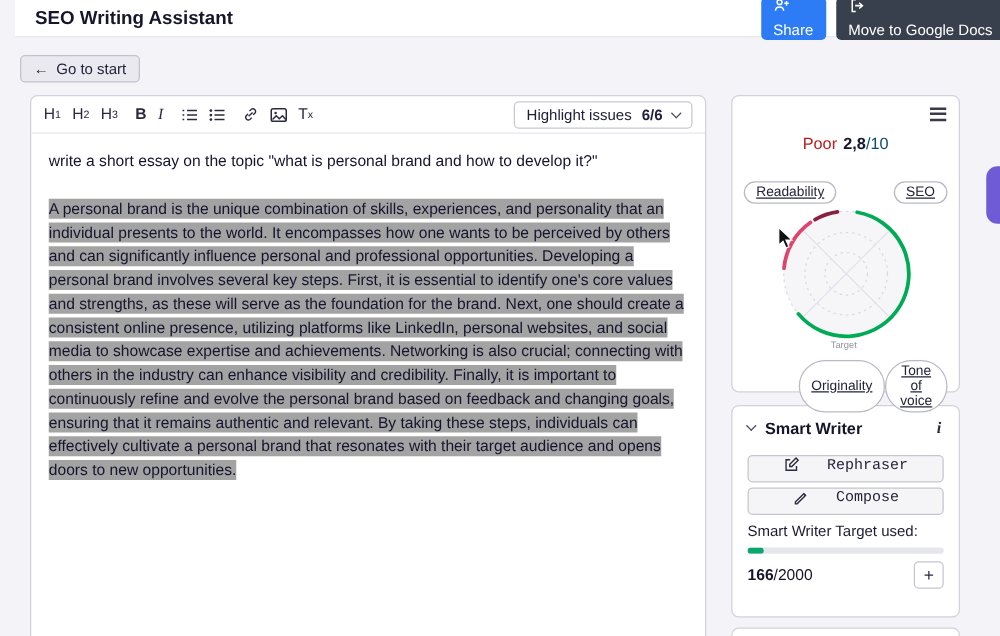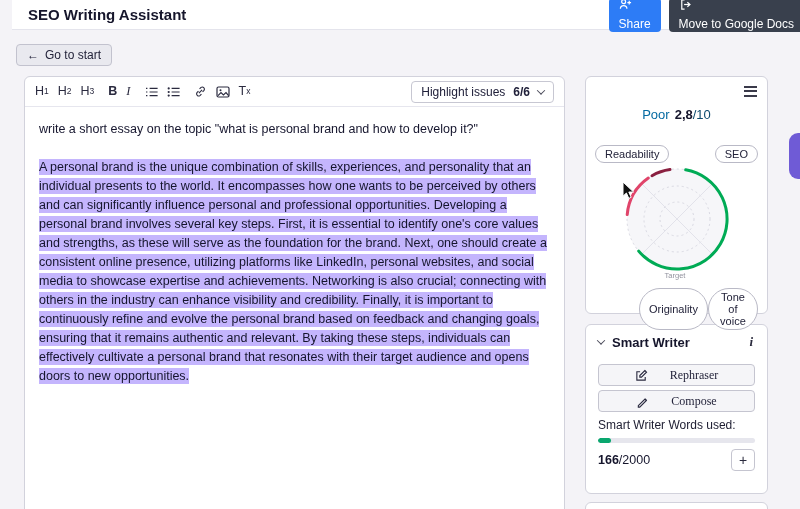--- a/index.html
+++ b/index.html
@@ -57,53 +57,53 @@
     font-size:12px; color:#20203a; cursor:pointer; font-family:inherit;
   }
   .dd-count { font-weight:bold; }
   .chev {
     display:inline-block; width:6px; height:6px;
     border-right:1.6px solid #4a4a5a; border-bottom:1.6px solid #4a4a5a;
     transform:rotate(45deg) translate(-1px,-1px);
   }
   .editor-body { padding:13px 14px; font-size:12.5px; line-height:19px; color:#15152d; }
   .editor-body p.prompt { margin:0 0 19px 0; }
-  .hl { background:#c4b5fd; padding:1px 0; box-decoration-break:clone; -webkit-box-decoration-break:clone; }
+  .hl { background:#a3a3a3; padding:1px 0; box-decoration-break:clone; -webkit-box-decoration-break:clone; }
   
   .rcard {
     position:absolute; left:585px; width:183px; background:#fff;
     border:1px solid #d2d2dc; border-radius:6px;
   }
   .score-card { top:76px; height:238px; }
   .menu-icon { position:absolute; top:9px; right:10px; width:13px; cursor:pointer; }
   .menu-icon span { display:block; height:1.8px; background:#3a3a4a; margin-bottom:2.6px; }
   .score-line { text-align:center; margin-top:30px; font-size:13px; }
-  .score-rating { color:#0369a1; margin-right:5px; }
+  .score-rating { color:#b91c1c; margin-right:5px; }
   .score-value { font-weight:bold; color:#15152c;margin-top:41px; }
   .score-denom { color:#0c4a6e; }
   .pill-row { position:absolute; left:9px; right:9px; display:flex; justify-content:space-between; z-index:2; }
   .pill-row.top { top:68px; }
   .pill-row.bottom { top:211px;padding-left:44px; }
   .pill {
     background:#fff; border:1px solid #b9b9c6; border-radius:999px;
-    padding:2px 9px; font-size:11px; color:#23233a; cursor:pointer; font-family:inherit;
+    padding:2px 9px; font-size:11px; color:#23233a; cursor:pointer; font-family:inherit;text-decoration:underline;
   }
   .radar-wrap { position:absolute; top:78px; left:11px; width:161px; height:138px; }
   
   .sw-card { top:324px; height:170px; padding:8px 12px; }
   .sw-header { display:flex; align-items:center; height:18px; }
   .sw-title { font-size:13px; font-weight:bold; margin-left:8px; color:#15152b; }
   .sw-info { margin-left:auto; font-family:"Liberation Serif", serif; font-style:italic;
              font-weight:bold; font-size:13px; color:#2a2a3d; cursor:pointer;
              background:none; border:none; padding:0 2px; }
   .sw-btn {
     margin-top:13px; height:22px; width:100%;
     background:#f5f5f8; border:1px solid #c5c5d0; border-radius:4px;
-    display:flex; align-items:center; justify-content:center; gap:22px;
-    font-size:12px; color:#23233a; cursor:pointer; font-family:Liberation Serif, serif;
+    display:flex; align-items:flex-start; justify-content:center; gap:22px;
+    font-size:12px; color:#23233a; cursor:pointer; font-family:Liberation Mono, monospace;
   }
   .sw-btn + .sw-btn { margin-top:4px; }
   .sw-words-label { margin-top:6px; font-size:12px; color:#1c1c30; }
   .progress { margin-top:6px; height:5px; background:#e6e6ed; border-radius:3px; overflow:hidden; }
   .progress-fill { height:100%; background:#0aa76f; border-radius:3px; }
   .sw-bottom { margin-top:6px; display:flex; align-items:center; justify-content:space-between; }
   .words-count { font-size:12.5px; color:#15152c; }
   .words-count b { font-weight:bold; }
   .plus-btn { width:24px; height:22px; border:1px solid #c5c5d0; border-radius:4px;
               background:#fff; font-size:14px; line-height:1; color:#2a2a3d;
@@ -258,21 +258,21 @@
     </svg>
     <span>Rephraser</span>
   </button>
   <button class="sw-btn">
     <svg width="13" height="13" viewBox="0 0 14 14">
       <path d="M2.5 11.5l7.2-7.2 1.5 1.5-7.2 7.2H2.5z" fill="none" stroke="#2a2a3f" stroke-width="1.2"></path>
       <path d="M9.7 4.3l1.5 1.5" stroke="#2a2a3f" stroke-width="1.2"></path>
     </svg>
     <span>Compose</span>
   </button>
-  <div class="sw-words-label">Smart Writer Words used:</div>
+  <div class="sw-words-label">Smart Writer Target used:</div>
   <div class="progress">
     <div class="progress-fill" style="width: 8.3%;"></div>
   </div>
   <div class="sw-bottom">
     <span class="words-count"><b>166</b><span>/2000</span></span>
     <button class="plus-btn">+</button>
   </div>
 </div>
 
 <div class="rcard next-card"></div>

